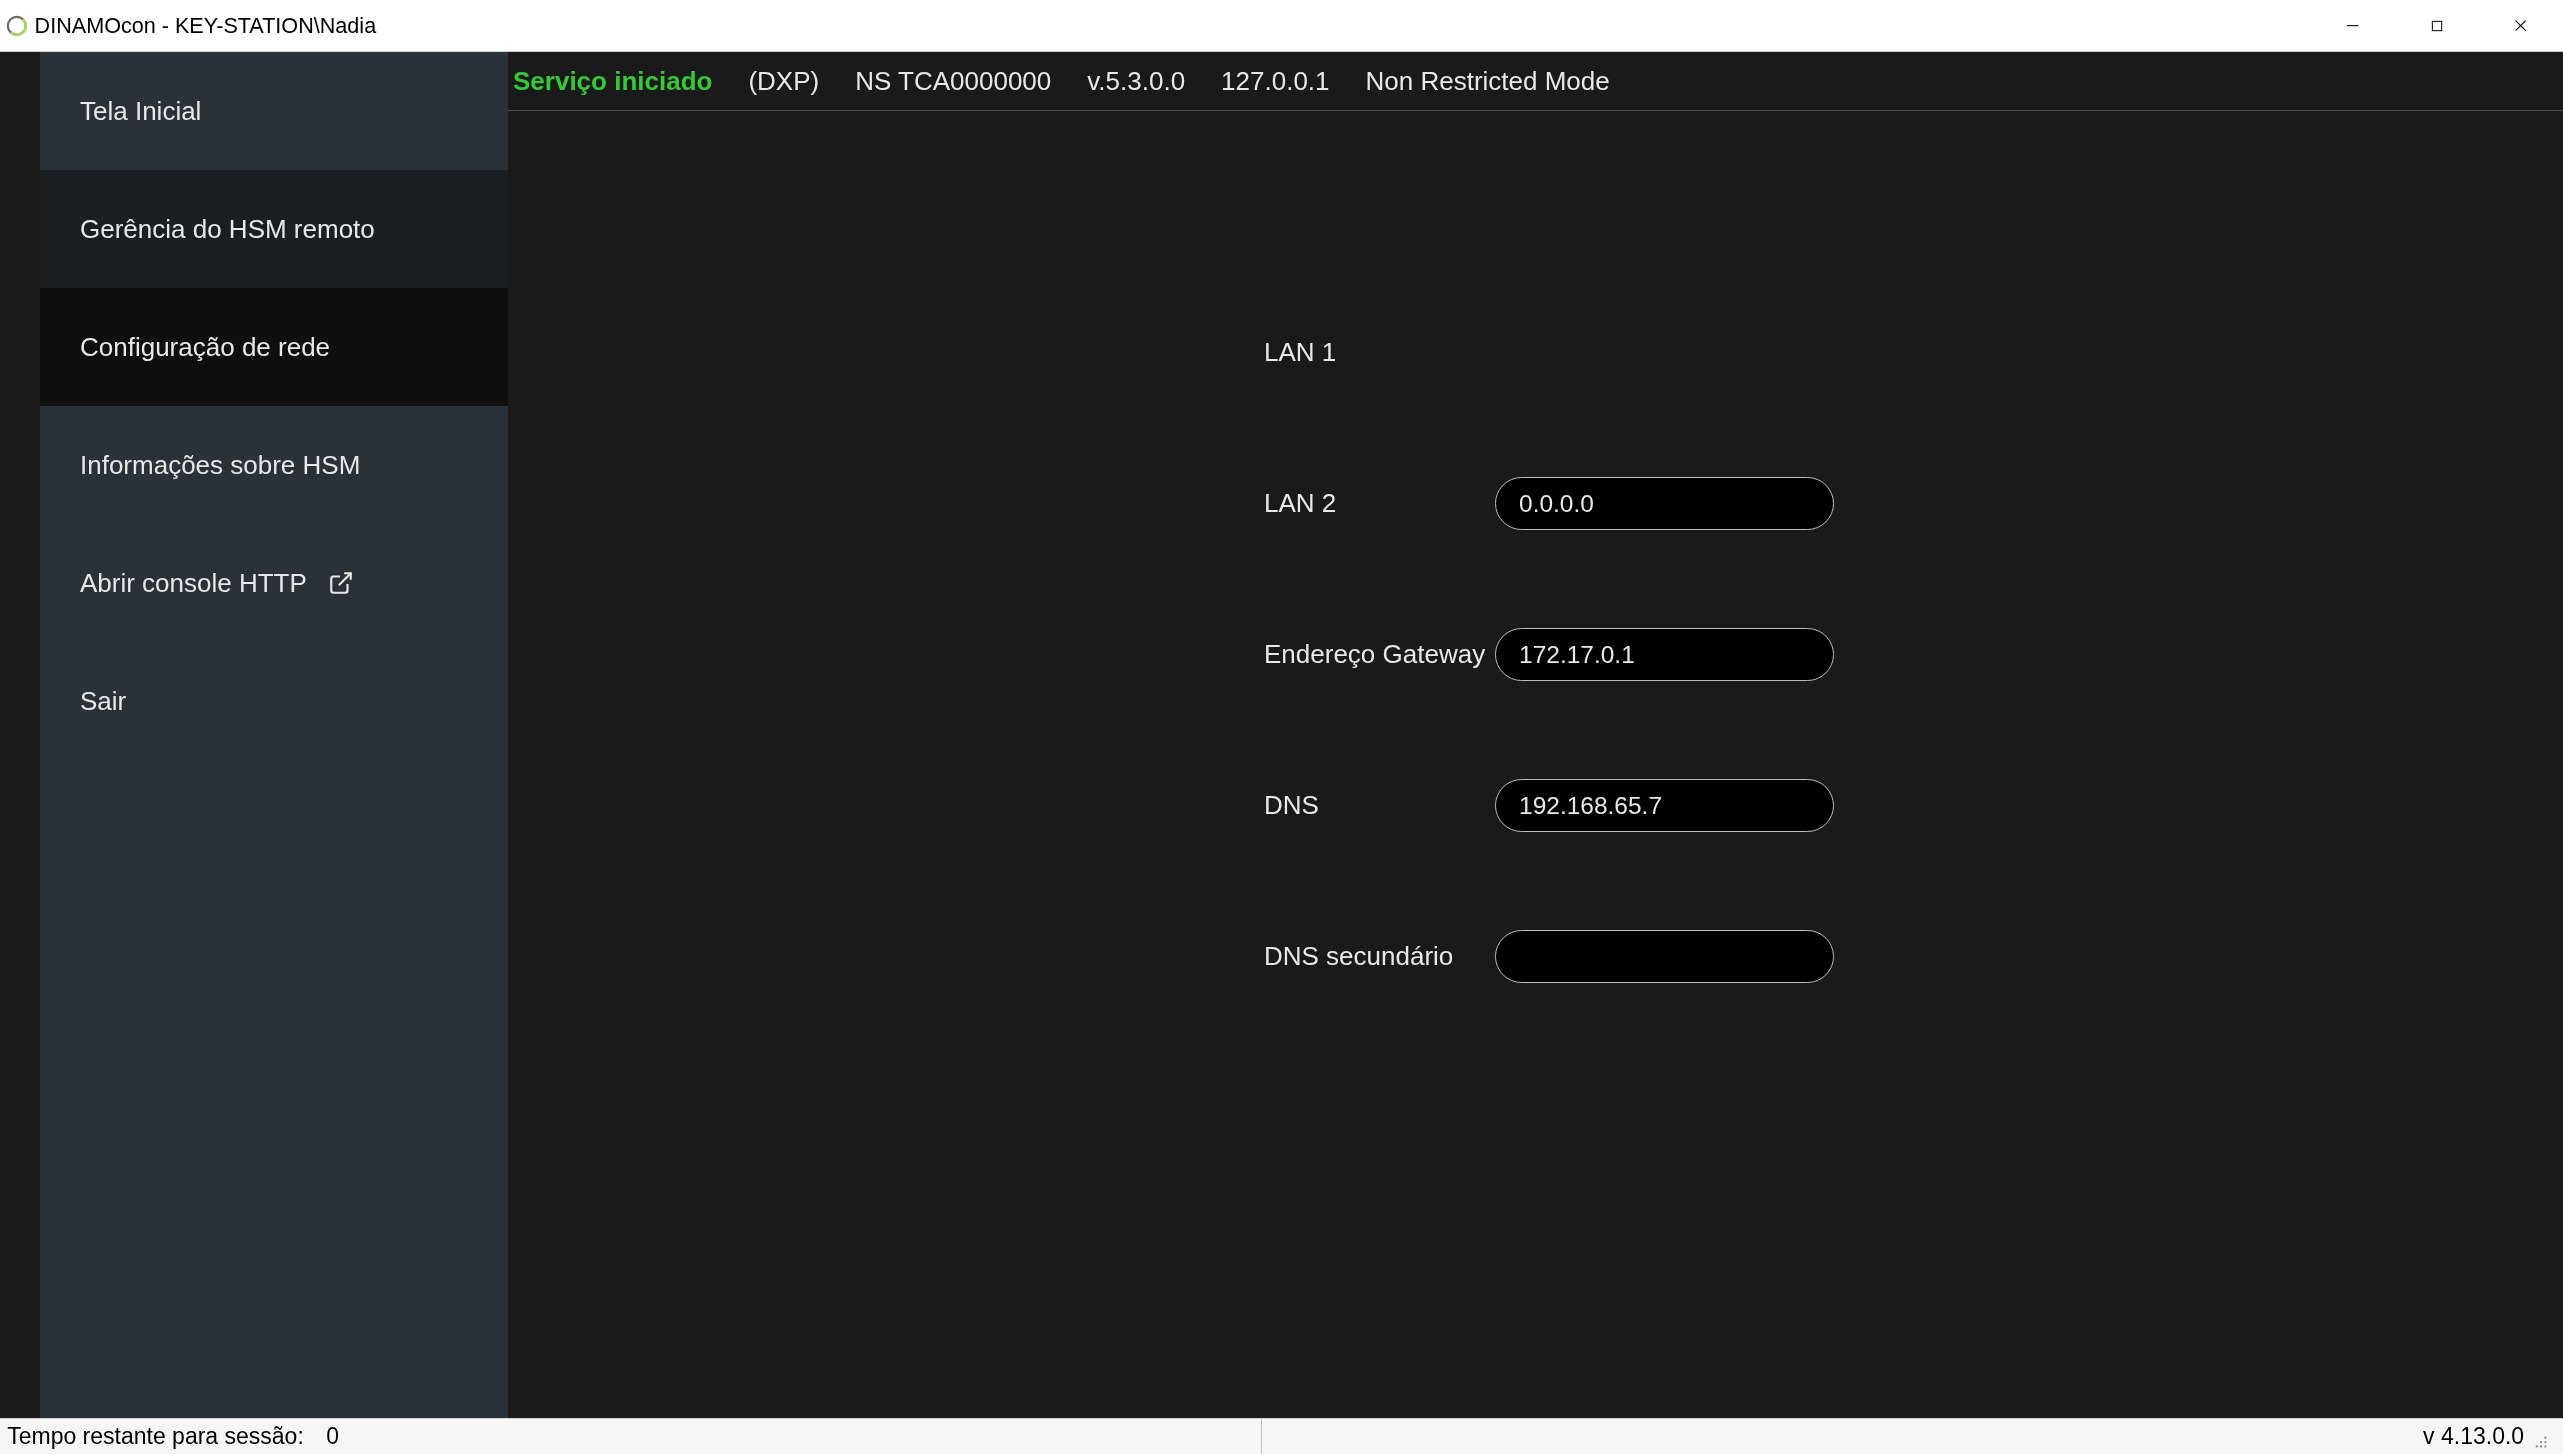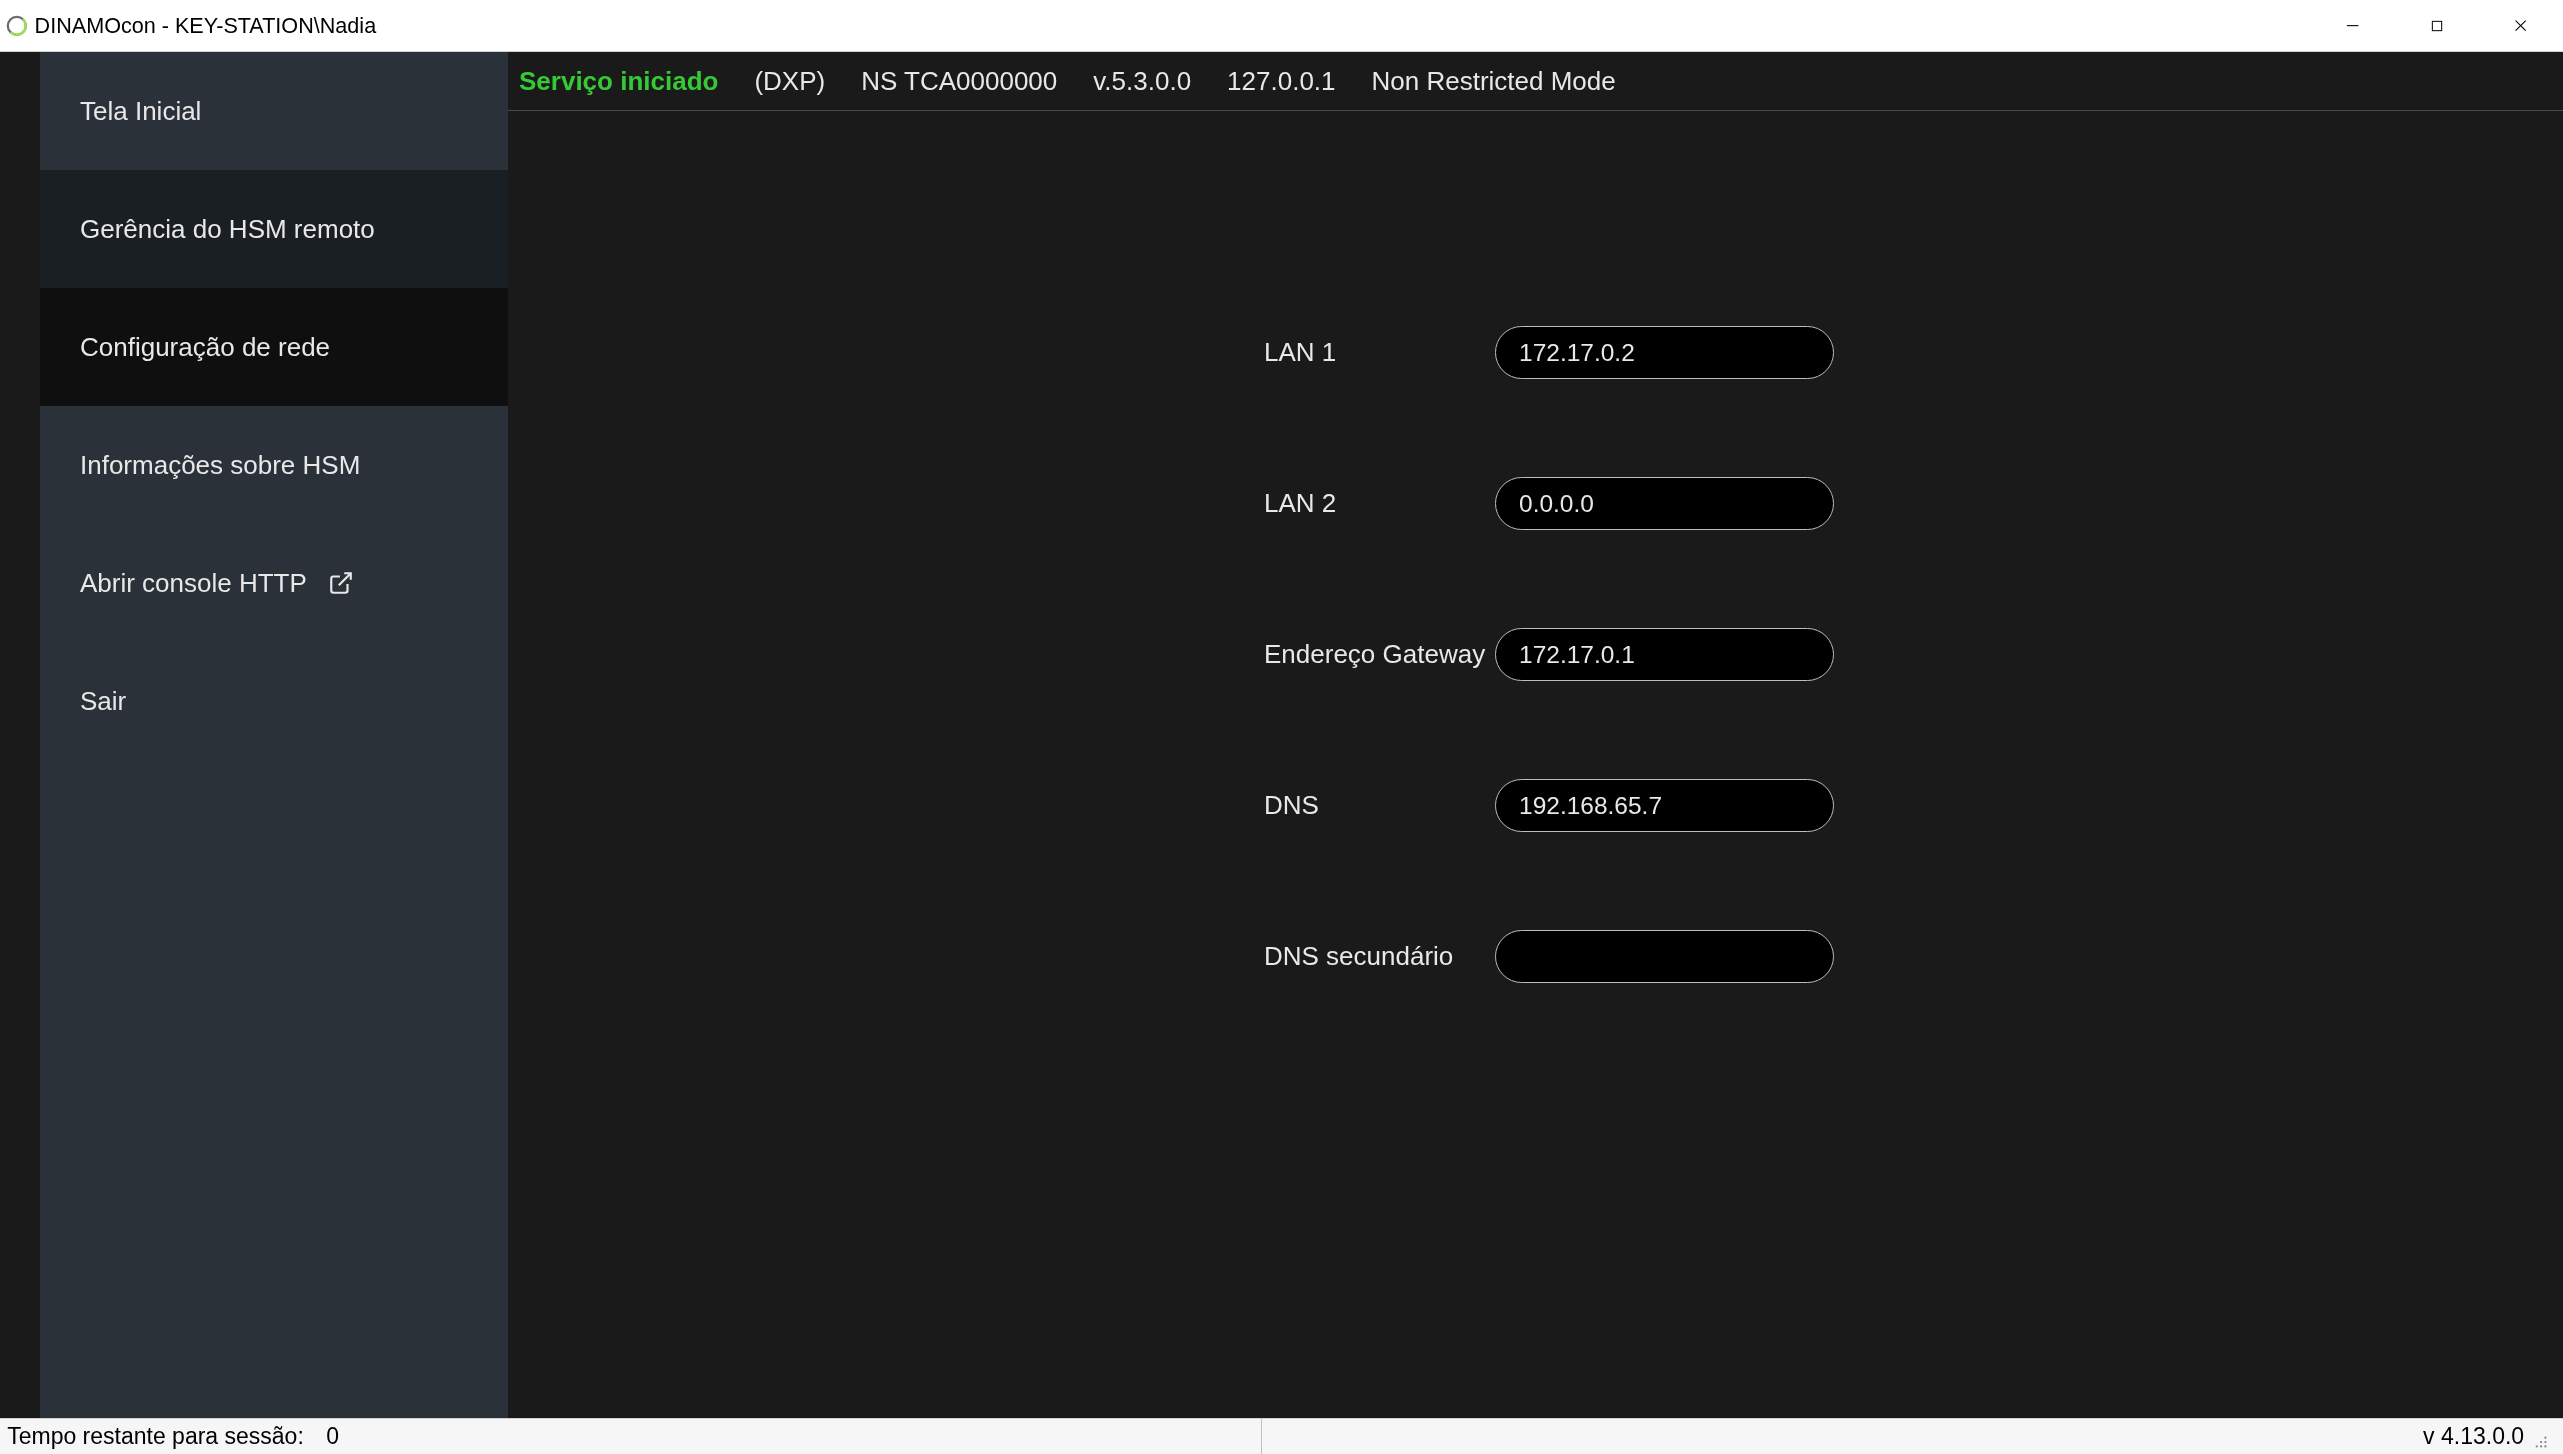--- a/index.html
+++ b/index.html
@@ -68,21 +68,21 @@
     flex: 1;
     display: flex;
     flex-direction: column;
     background: #1a1a1a;
   }
   .status-bar {
     height: 59px;
     border-bottom: 0.7px solid #4b4b4b;
     display: flex;
     align-items: center;
-    padding-left: 11px;
+    padding-left: 5px;
     gap: 36px;
     font-size: 26px;
     color: #e8e8e8;
     flex-shrink: 0;
   }
   .status-started { color: #36c936; font-weight: 600; }
   .form-area {
     flex: 1;
     padding-top: 166px;
     padding-left: 756px;
@@ -206,21 +206,20 @@
       <span>(DXP)</span>
       <span>NS TCA0000000</span>
       <span>v.5.3.0.0</span>
       <span>127.0.0.1</span>
       <span>Non Restricted Mode</span>
     </div>
 
     <div class="form-area">
       <div class="form-row">
         <div class="form-label">LAN 1</div>
-        <input class="form-input" readonly="" value="172.17.0.2" style="">
       </div>
       <div class="form-row">
         <div class="form-label">LAN 2</div>
         <input class="form-input" readonly="" value="0.0.0.0" style="">
       </div>
       <div class="form-row">
         <div class="form-label">Endereço Gateway</div>
         <input class="form-input" readonly="" value="172.17.0.1" style="">
       </div>
       <div class="form-row">

